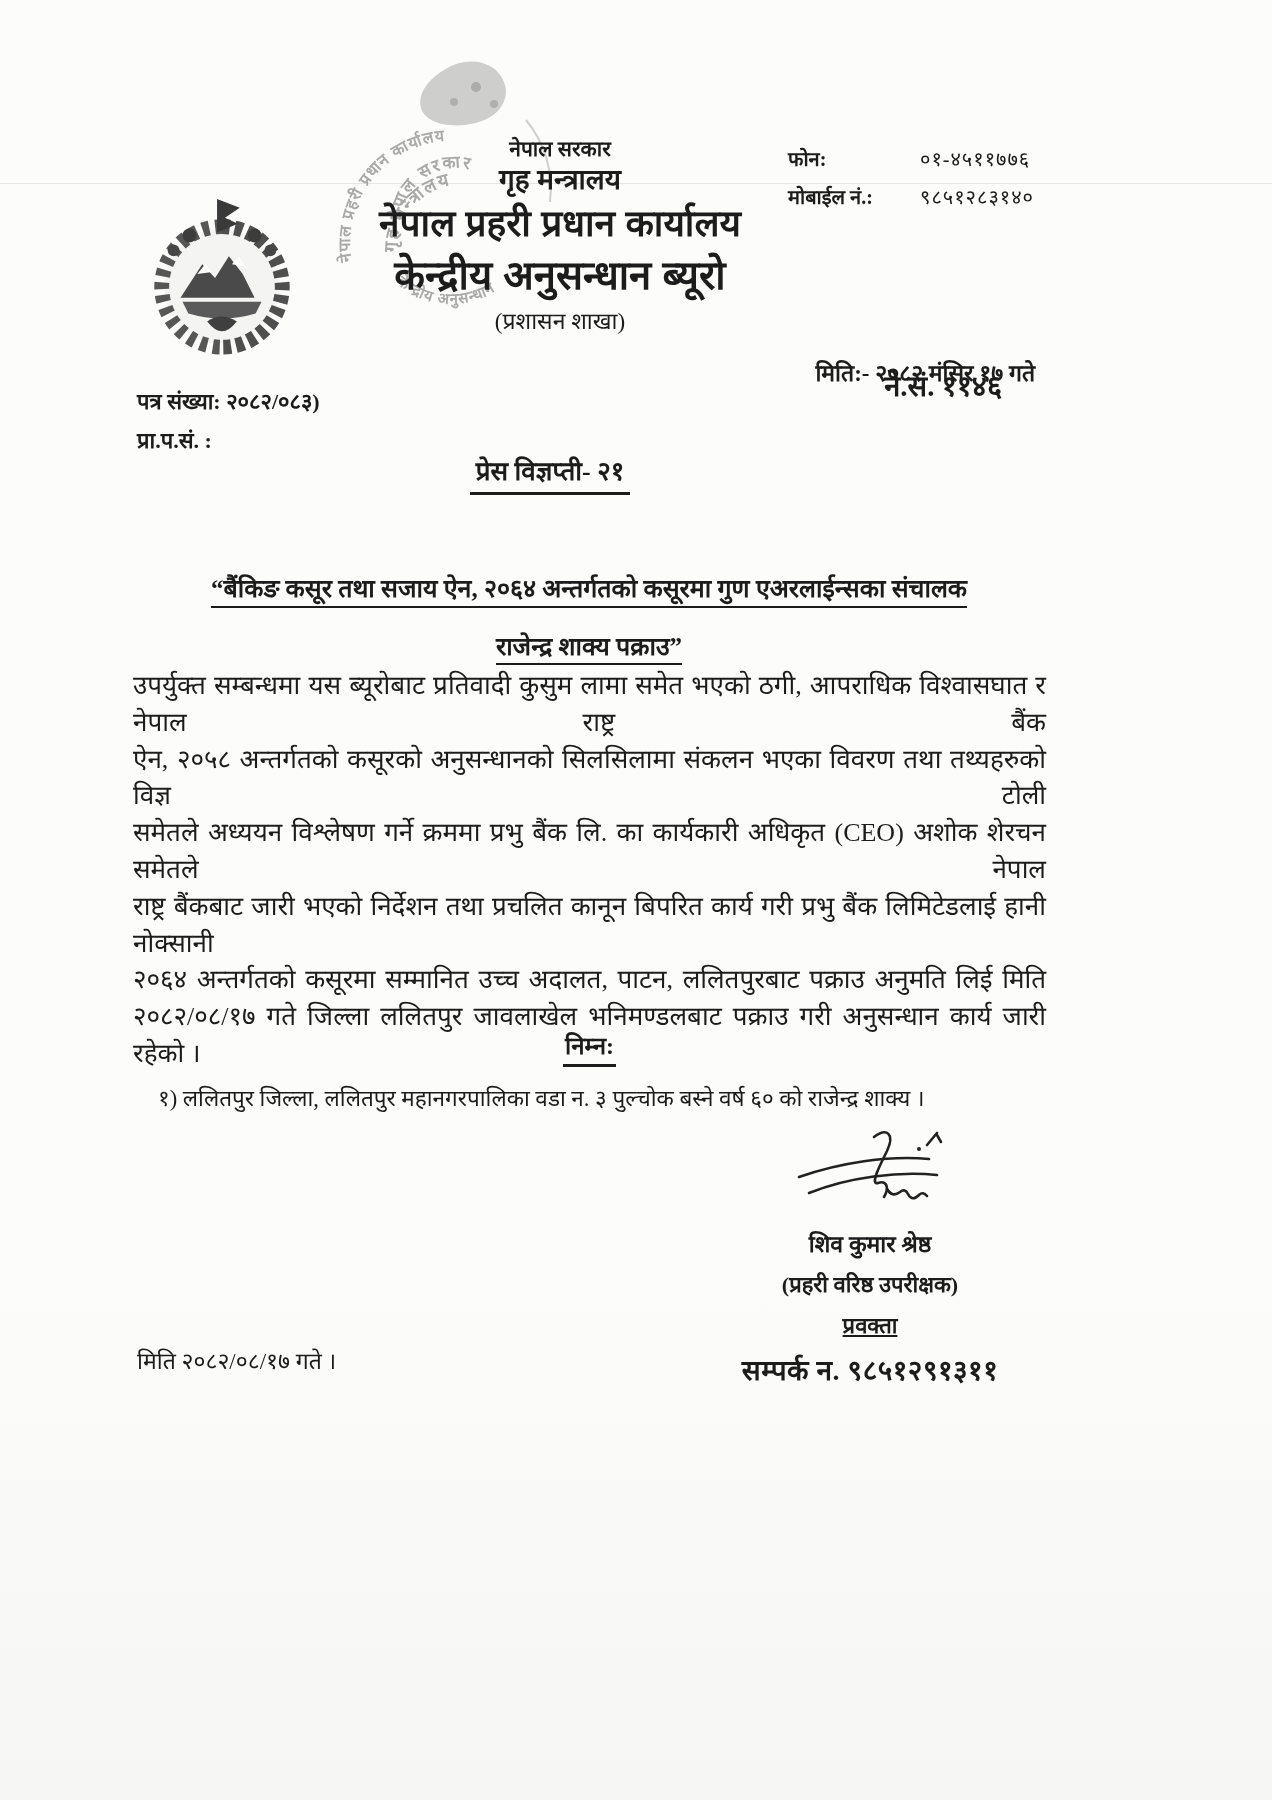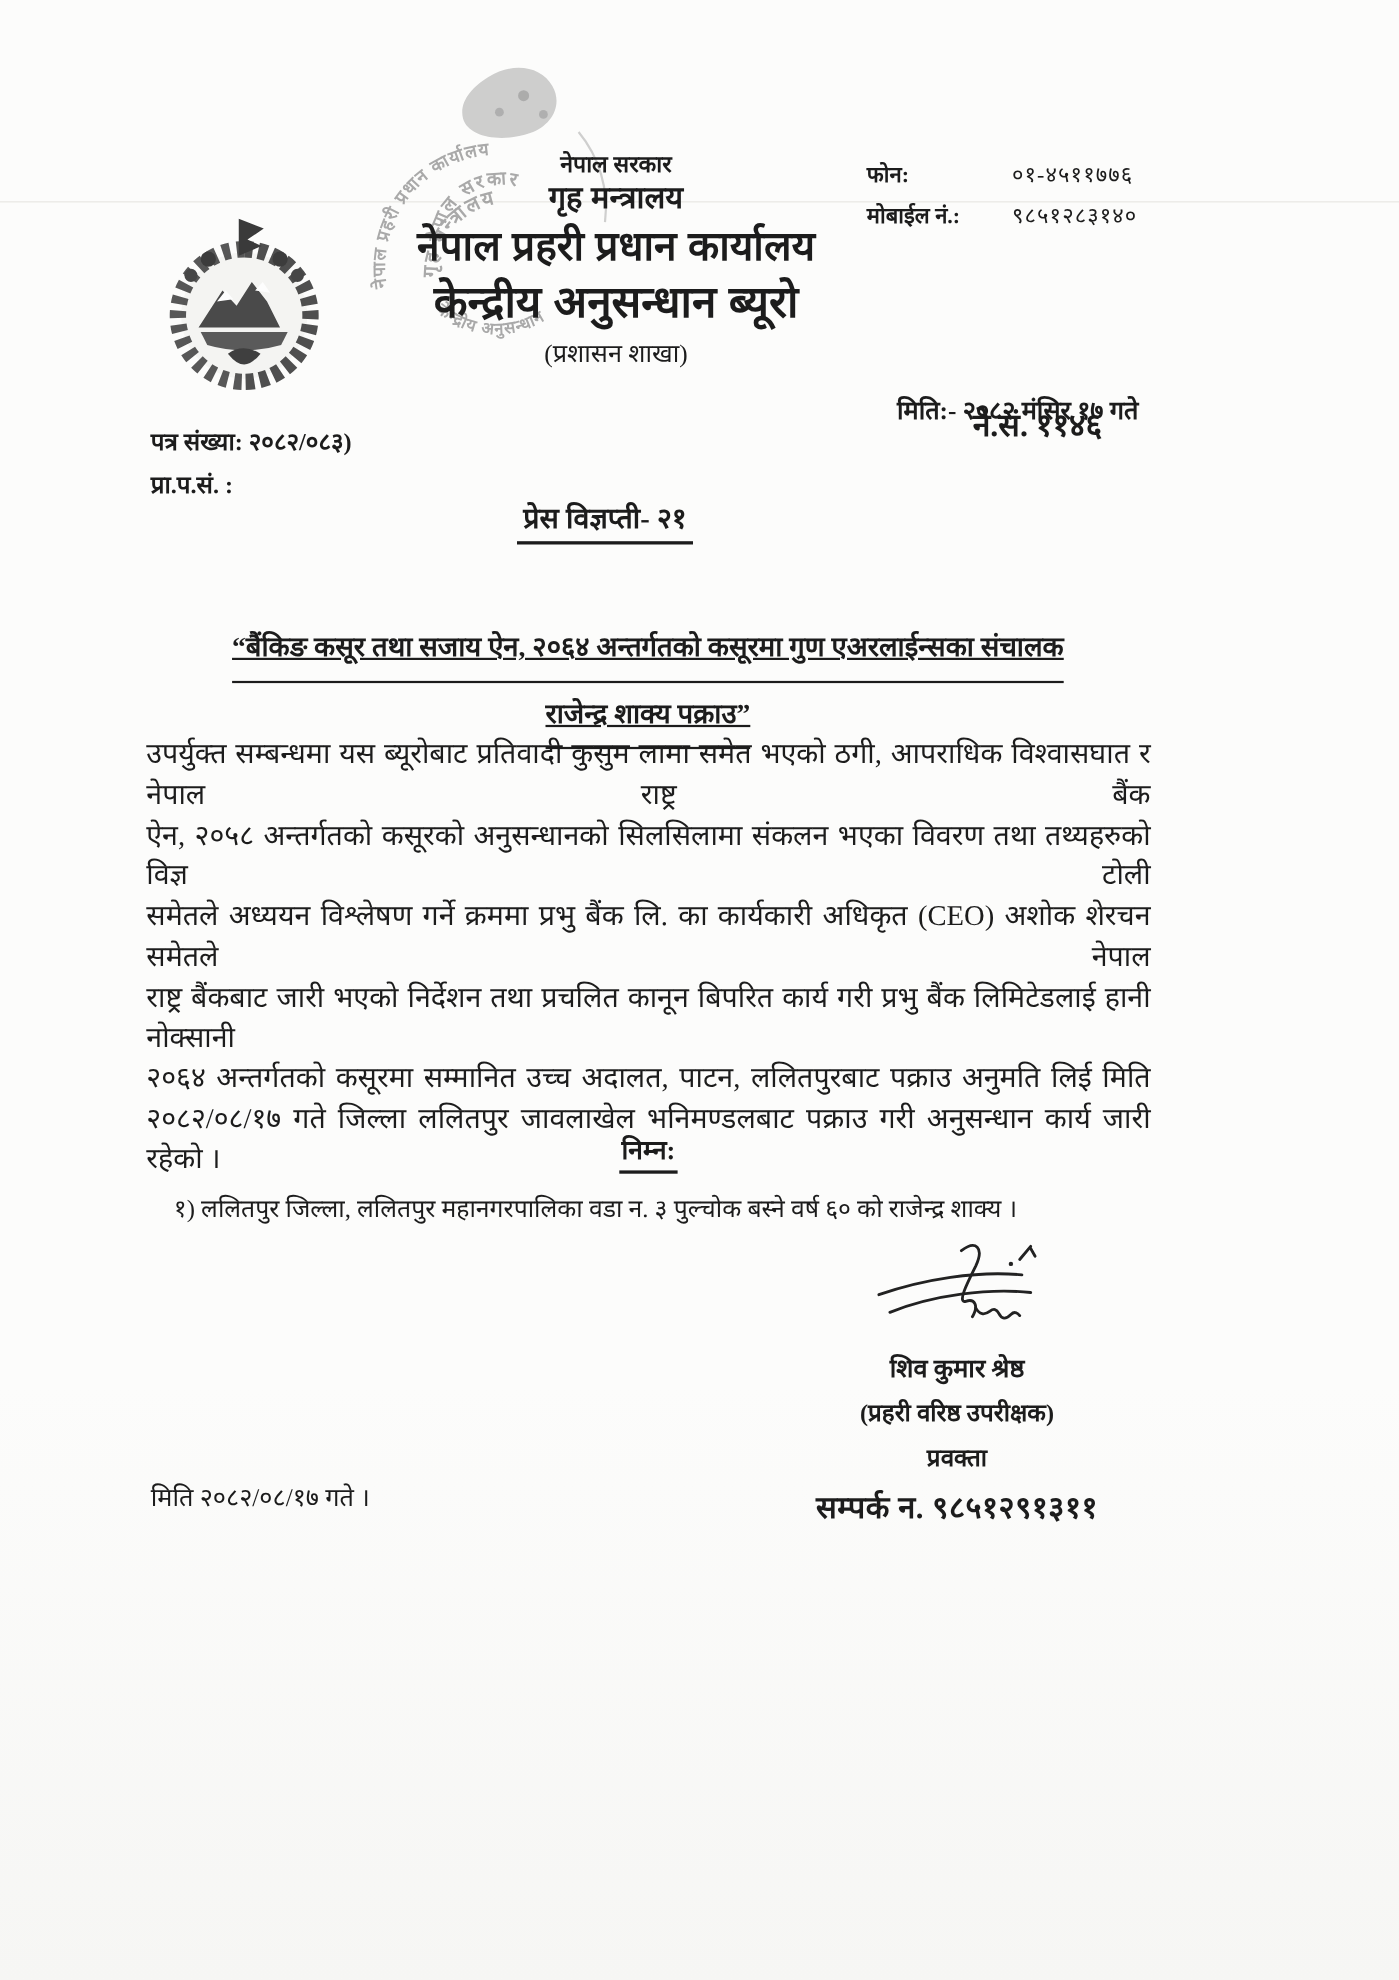--- a/index.html
+++ b/index.html
@@ -24,32 +24,32 @@
   .contact-block{left:788px;top:140px;width:360px;font-size:20px;line-height:1.9;}
   .contact-row{display:flex;}
   .contact-label{width:132px;font-weight:bold;}
   .contact-value{letter-spacing:1px;}
   .date-line{right:237px;top:328px;font-size:23px;font-weight:bold;white-space:nowrap;margin-top:28px;}
   .ns-line{right:270px;top:365px;font-size:29px;font-weight:bold;}
   .letterno{left:137px;top:383px;font-size:22px;font-weight:bold;line-height:1.75;}
   .press-title{left:390px;top:452px;width:320px;text-align:center;font-size:26px;font-weight:bold;}
   .press-title span{display:inline-block;border-bottom:3px solid #1c1c1c;padding:0 6px 4px;}
   .headline{left:133px;top:560px;width:912px;text-align:center;font-weight:bold;font-size:25px;line-height:2.3;}
-  .headline span{display:inline-block;border-bottom:2px solid #1c1c1c;padding-bottom:13px;line-height:1.3;text-decoration:underline;}
+  .headline span{display:inline-block;border-bottom:2px solid #1c1c1c;padding-bottom:0;line-height:1.3;}
   .bodytext{left:133px;top:668px;width:913px;font-size:26px;}
   .bodyline{text-align:justify;text-align-last:justify;line-height:36.8px;}
   .bodyline.last{text-align-last:left;}
   .nimna{left:133px;top:1028px;width:913px;text-align:center;font-size:24px;font-weight:bold;}
   .nimna span{display:inline-block;border-bottom:3px solid #1c1c1c;padding:0 2px 3px;}
   .listitem{left:158px;top:1082px;width:890px;font-size:22.5px;}
   .sig-block{left:730px;top:1125px;width:280px;text-align:center;}
   .sig-svg{display:block;margin:0 auto 10px;}
   .sig-name{font-size:23px;font-weight:bold;margin-top:2px;}
   .sig-desig{font-size:22px;font-weight:bold;margin-top:9px;}
-  .sig-role{font-size:22px;font-weight:bold;margin-top:11px;}
+  .sig-role{font-size:22px;font-weight:bold;margin-top:11px;text-decoration:underline;}
   .sig-contact{font-size:28px;font-weight:bold;margin-top:11px;letter-spacing:.5px;}
   .footer-date{left:137px;top:1344px;font-size:23px;}
   
   .emblem{left:138px;top:190px;width:168px;height:176px;}
   .stamp{left:326px;top:42px;width:230px;height:300px;opacity:.85;}
 </style>
 </head>
 <body>
 
 <div class="page">

